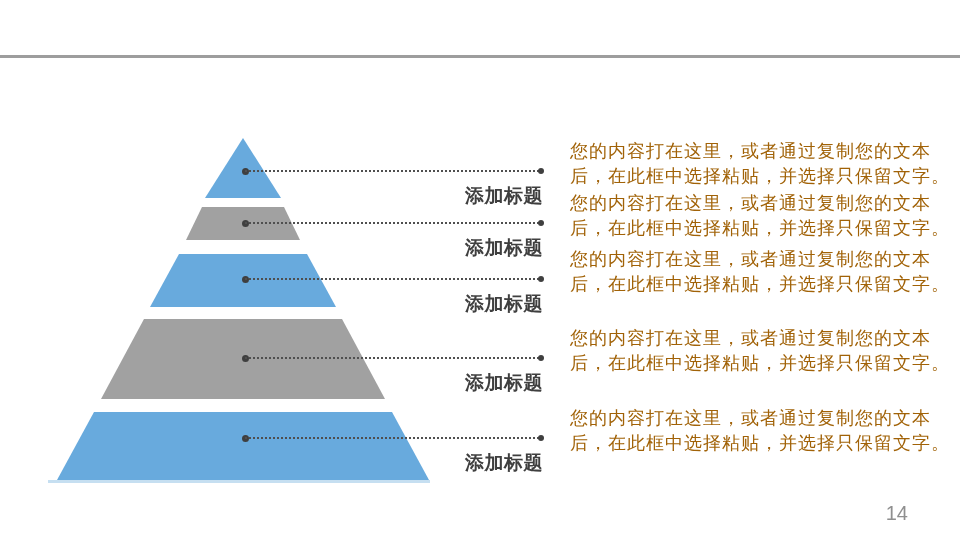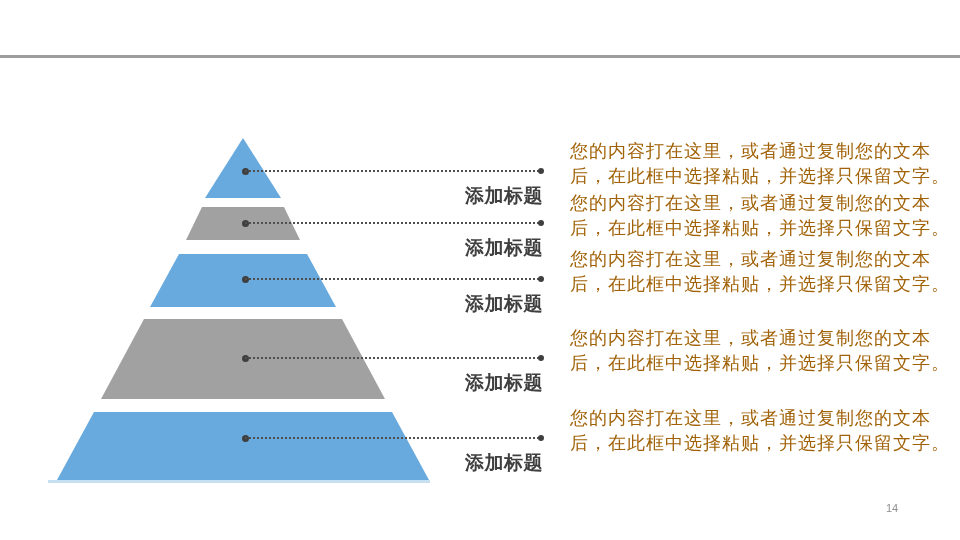--- a/index.html
+++ b/index.html
@@ -38,21 +38,21 @@
   .dot { position:absolute; border-radius:50%; background:#3f3f3f; }
   .dot-left  { left:242px; top:31px; width:7px; height:7px; }
   .dot-right { left:538px; top:31px; width:6px; height:6px; }
   .row-body {
     position:absolute; left:570px; top:2px;
     font-size:18px; letter-spacing:1px; color:#a16207;
   }
   .row-body-line { line-height:25px; white-space:nowrap; }
   .page-number {
     position:absolute; left:876px; top:502px; width:32px;
-    text-align:center; font-size:11px; color:#8f8f8f;
+    text-align:right; font-size:20px; color:#8f8f8f;
   }
 </style>
 </head>
 <body>
 
 <div class="slide">
 
   <div class="title-rule"></div>
 
   <svg class="pyramid" width="395" height="355" viewBox="0 0 395 355" xmlns="http://www.w3.org/2000/svg">

